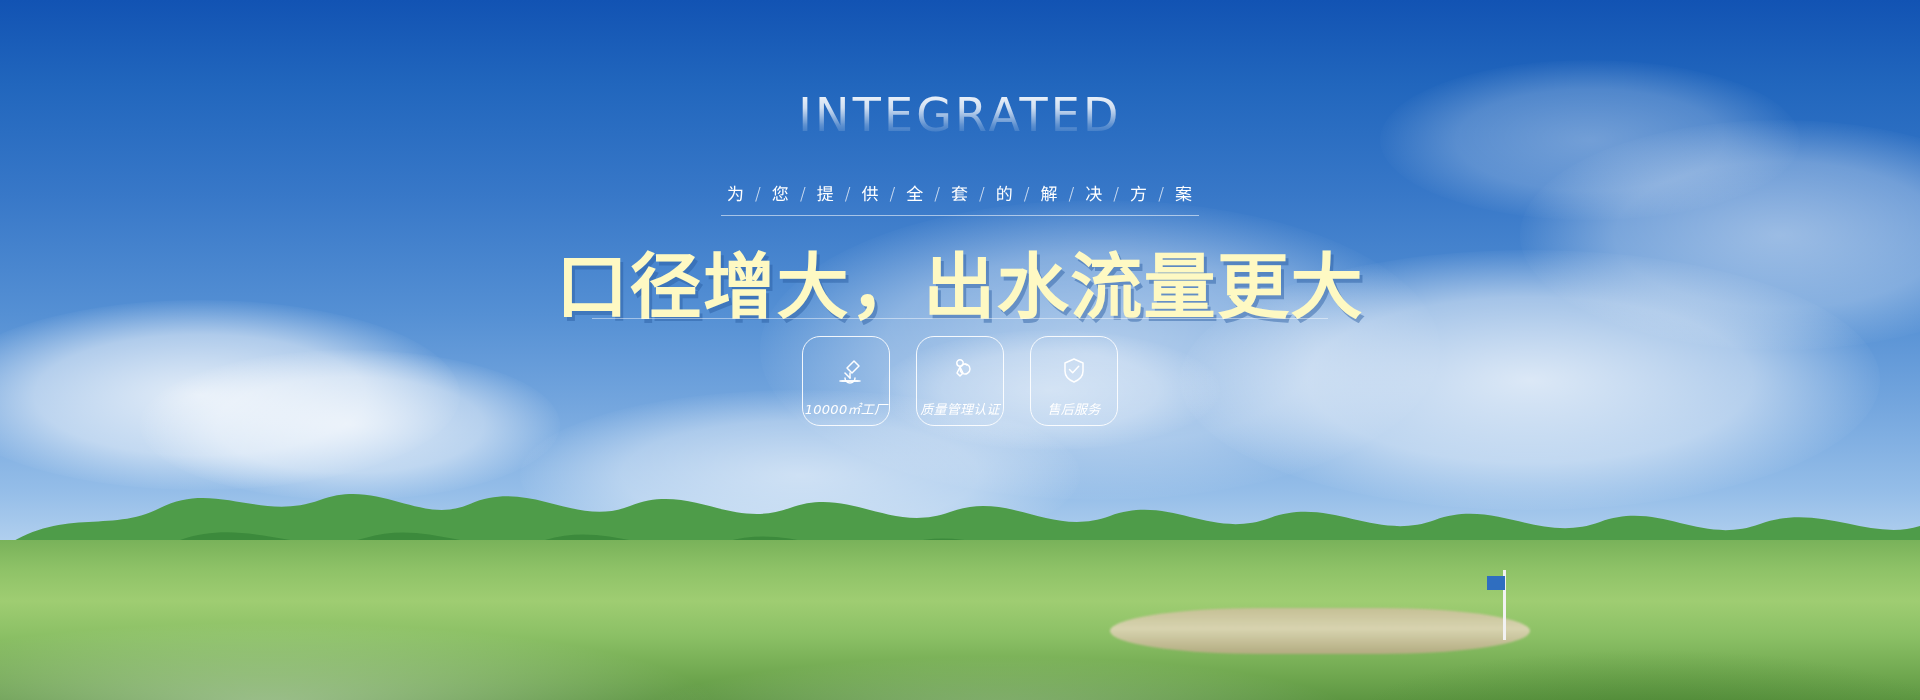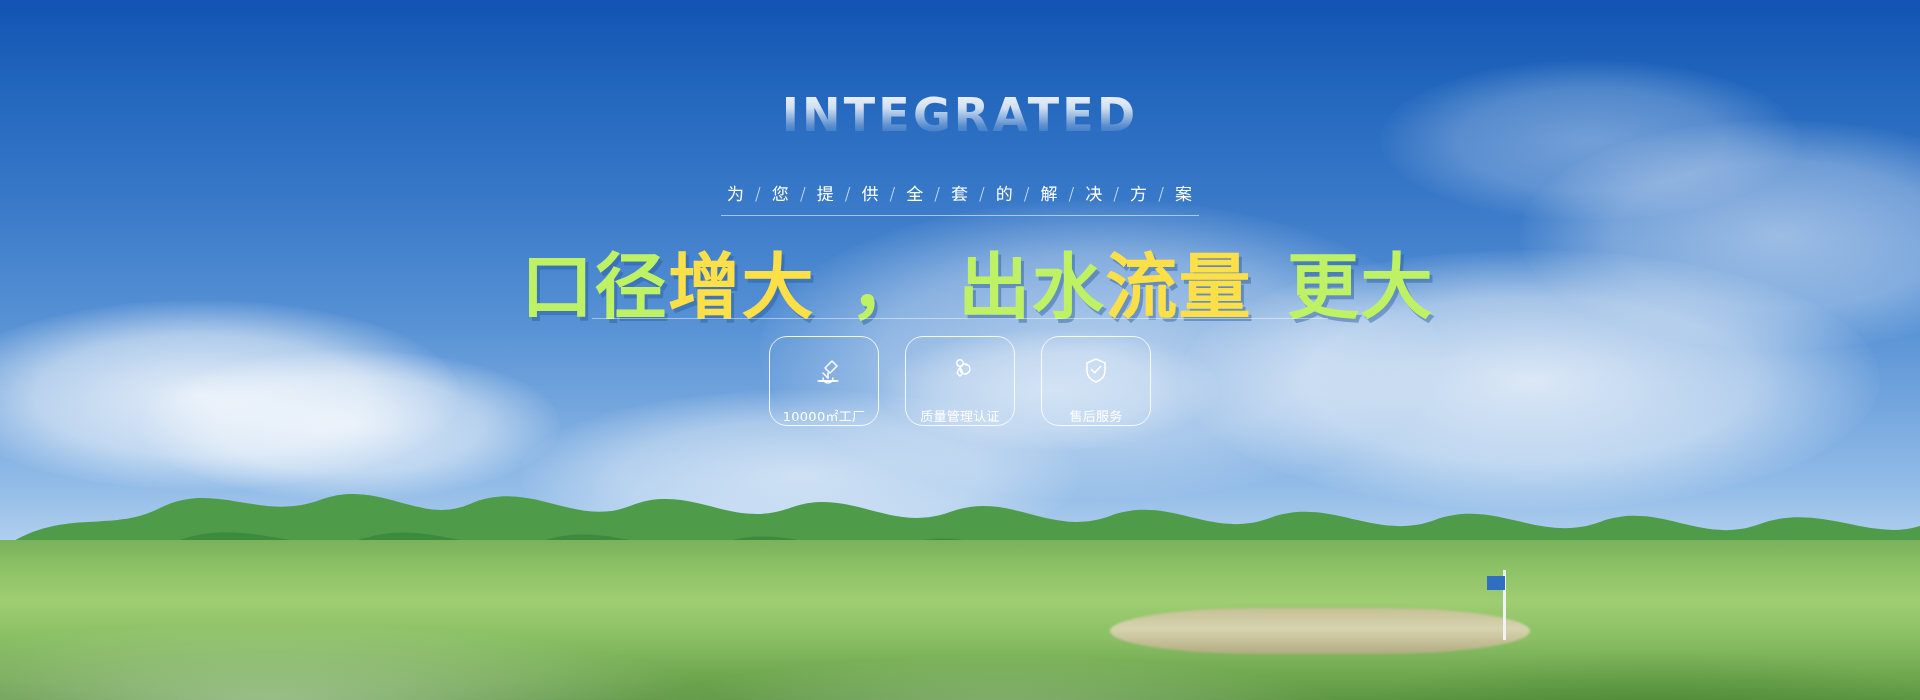--- a/index.html
+++ b/index.html
@@ -46,52 +46,52 @@
     background:#f2f2f2; }
   .flag { position:absolute; bottom:110px; left:1487px; width:18px; height:14px;
     background:#2f6ec0; }
 
   
   .content { position:absolute; inset:0; }
 
   
   .eng { position:absolute; left:0; right:0; top:92px; text-align:center;
     line-height:1.03; letter-spacing:.20em;
-    font-family:"DejaVu Sans",sans-serif; font-weight:700;
+    font-family:"DejaVu Sans",sans-serif; font-weight:400;
     -webkit-mask-image:linear-gradient(to bottom, rgba(0,0,0,1) 6%, rgba(0,0,0,.85) 34%, rgba(0,0,0,.25) 72%, rgba(0,0,0,0) 98%);
             mask-image:linear-gradient(to bottom, rgba(0,0,0,1) 6%, rgba(0,0,0,.85) 34%, rgba(0,0,0,.25) 72%, rgba(0,0,0,0) 98%);
   }
   .eng .l1 { display:block; font-size:46px; color:rgba(255,255,255,.92); }
   .eng .l2 { display:block; font-size:46px; color:rgba(255,255,255,.72); margin-top:-4px; }
 
   
   .sub { position:absolute; left:0; right:0; top:180px; text-align:center; }
   .sub-inner { display:inline-block; padding:0 6px 10px 6px;
     border-bottom:1px solid rgba(255,255,255,.55); }
   .sub-inner span { color:#ffffff; font-size:17px; letter-spacing:.06em;
     font-family:"DejaVu Sans",sans-serif; }
   .sub-inner span.sep { color:rgba(255,255,255,.75); margin:0 10px; font-weight:300; }
 
   
   .headline { position:absolute; left:0; right:0; top:228px; text-align:center;
     white-space:nowrap; }
   .headline .ch { font-size:72px; font-weight:bold; letter-spacing:.02em;
     font-family:"DejaVu Sans","Liberation Sans",sans-serif;
     text-shadow: 3px 4px 0 rgba(40,90,160,.45); }
-  .headline .w { color:#bef264;margin-left:35px; }
-  .headline .y { color:#fde047; }
+  .headline .w { color:#fef9c3; }
+  .headline .y { color:#fef9c3; }
   .hr2 { position:absolute; left:50%; transform:translateX(-50%); top:318px;
     width:736px; height:1px; background:rgba(255,255,255,.45); }
 
   
   .badges { position:absolute; left:0; right:0; top:336px;
     display:flex; justify-content:center; gap:26px; }
-  .badge { width:110px; height:90px; border:1.5px solid rgba(255,255,255,.9);
+  .badge { width:88px; height:90px; border:1.5px solid rgba(255,255,255,.9);
     border-radius:18px; display:flex; flex-direction:column;
-    align-items:center; justify-content:space-between; padding-top:14px; }
+    align-items:center; justify-content:flex-start; padding-top:14px;font-style:italic; }
   .badge .bicon { width:36px; height:36px; }
   .badge .bicon svg { width:36px; height:36px; display:block; }
   .badge .blabel { margin-top:12px; font-size:13px; color:#ffffff;
     white-space:nowrap; letter-spacing:.02em;
     font-family:"DejaVu Sans","Liberation Sans",sans-serif; }
 </style>
 </head>
 <body>
 
 <div class="banner">

